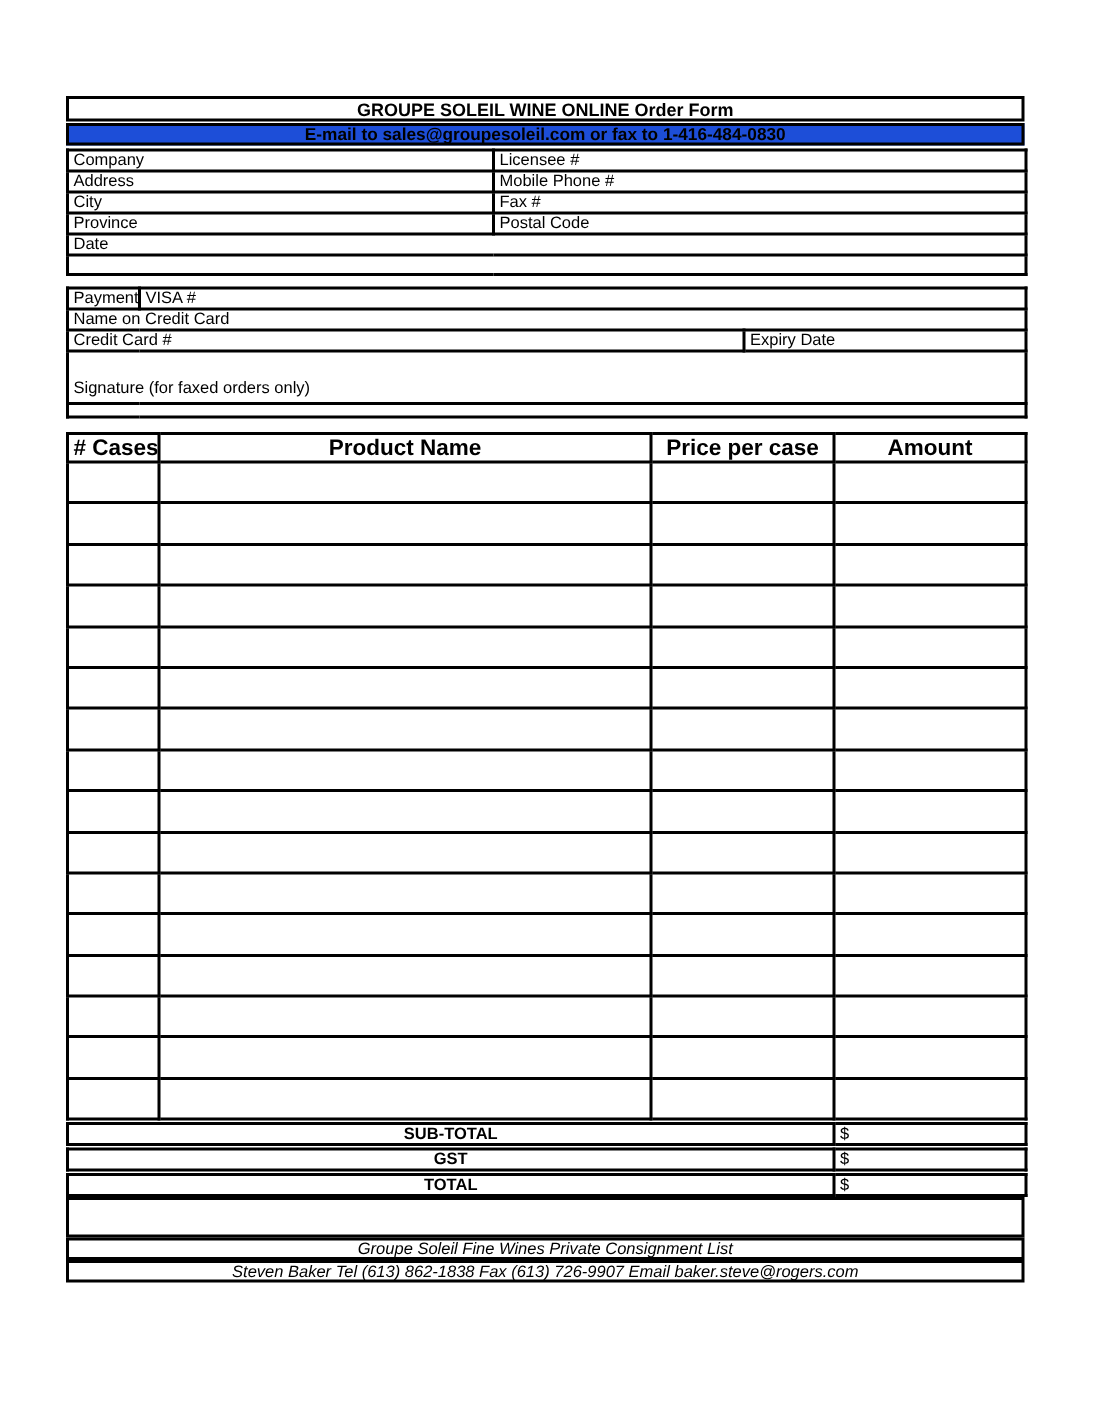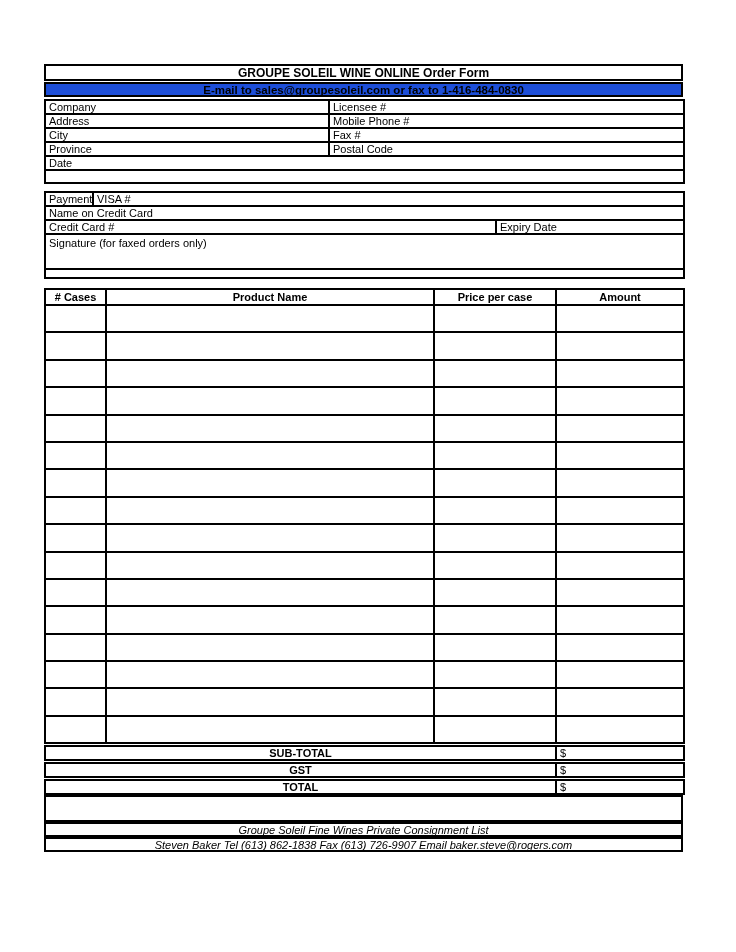--- a/index.html
+++ b/index.html
@@ -17,25 +17,25 @@
   table { border-collapse:collapse; width:639px; table-layout:fixed; }
   td, th { border:2px solid #000; font-size:11px; font-weight:normal;
            padding:0 3px; text-align:left; vertical-align:middle;
            overflow:hidden; white-space:nowrap; }
 
   .contact-table { margin-top:2px; }
   .contact-table td { height:13px;margin-left:27px; }
 
   .payment-table { margin-top:7px; }
   .payment-table td { height:13px; }
-  .payment-table td.signature-cell { height:35px; vertical-align:bottom; padding-bottom:19px; }
+  .payment-table td.signature-cell { height:35px; vertical-align:bottom; padding-bottom:3px; }
   .payment-table td.thin-spacer { height:9px; }
 
   .order-table { margin-top:9px; }
-  .order-table th { height:16px; font-weight:bold; text-align:center; font-size:11px; }
+  .order-table th { height:16px; font-weight:bold; text-align:center; font-size:15px; }
   .order-table td { height:27.4px; }
 
   .totals-table { margin-top:1px; }
   .totals-table td { height:13px; }
   .totals-table td.t-label { font-weight:bold; text-align:center; }
   .totals-table td.t-value { text-align:left; }
 
   .tall-spacer { height:27px; }
 
   .footer-box { height:15px; display:flex; align-items:center; justify-content:center;

